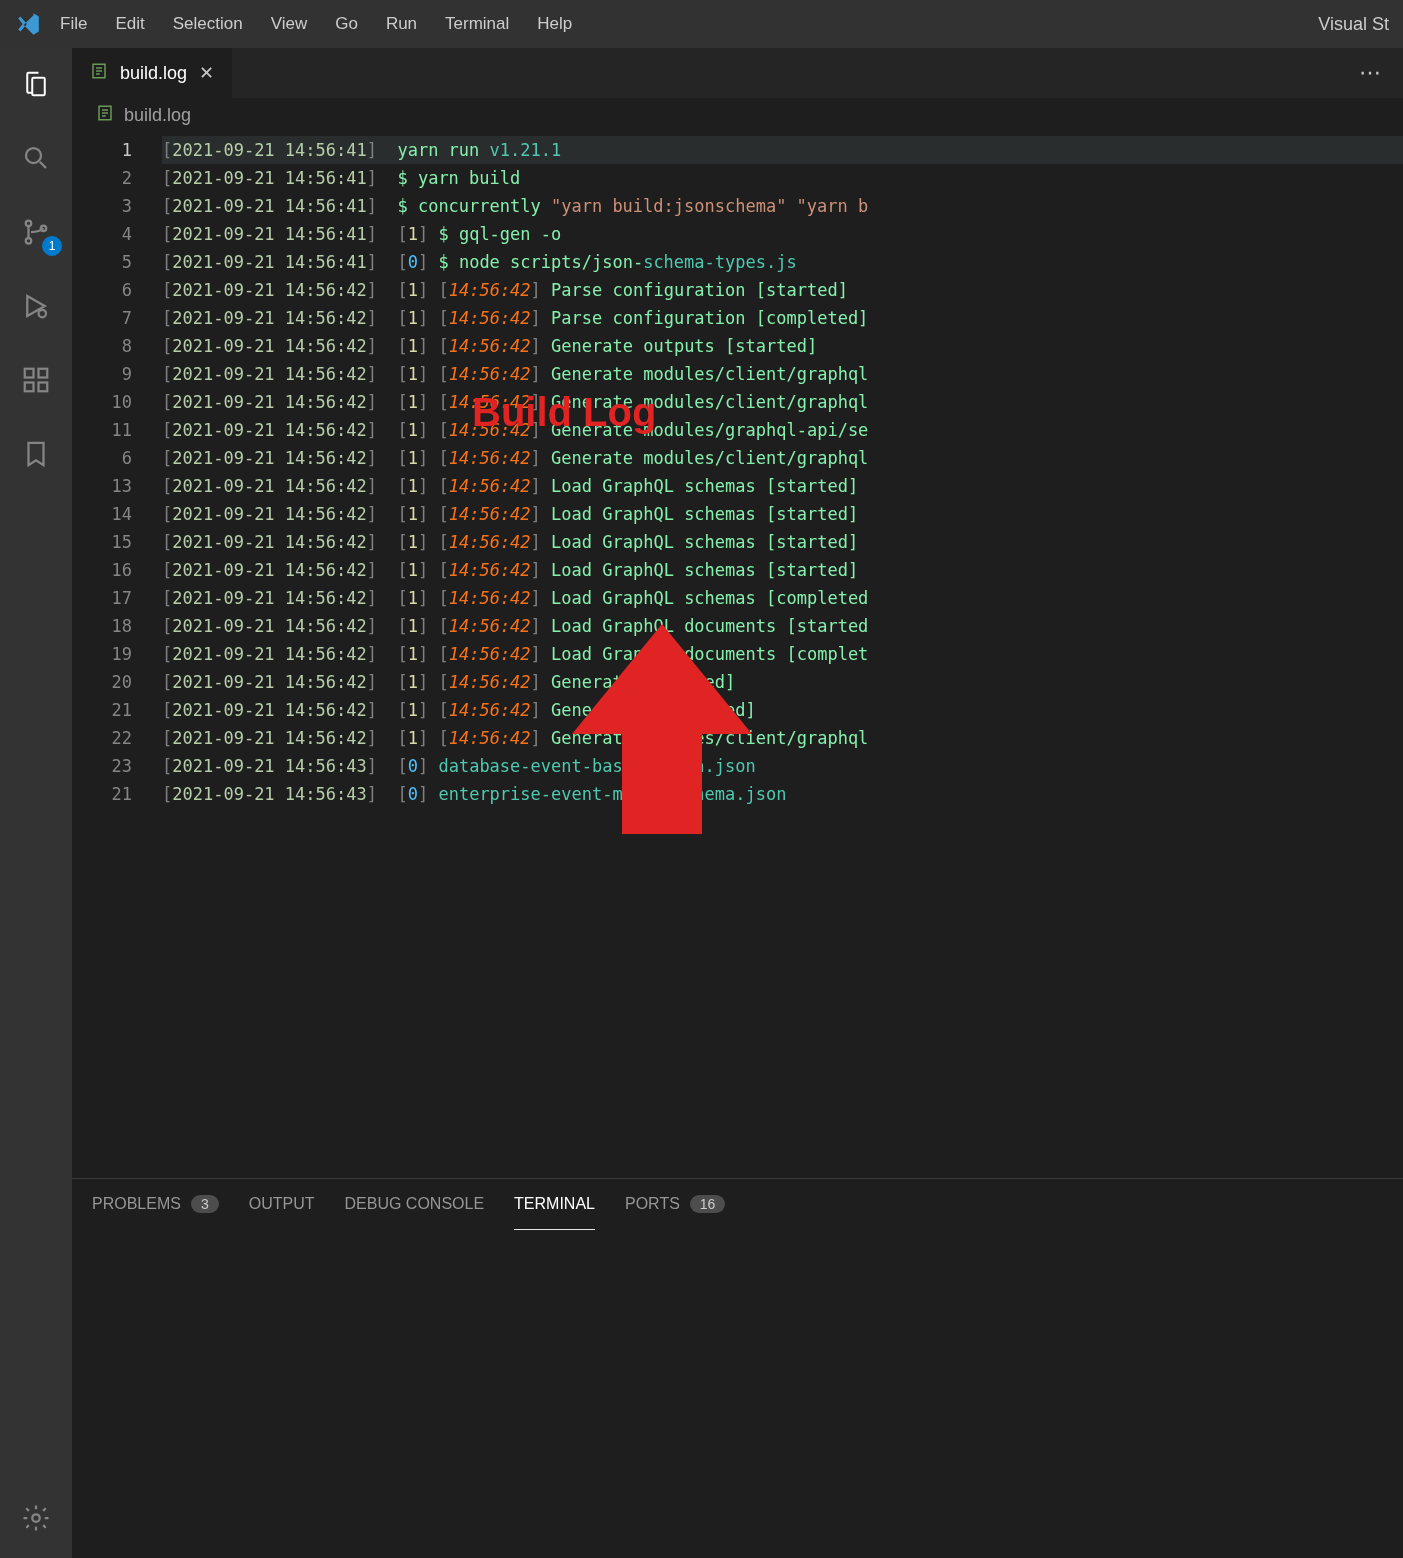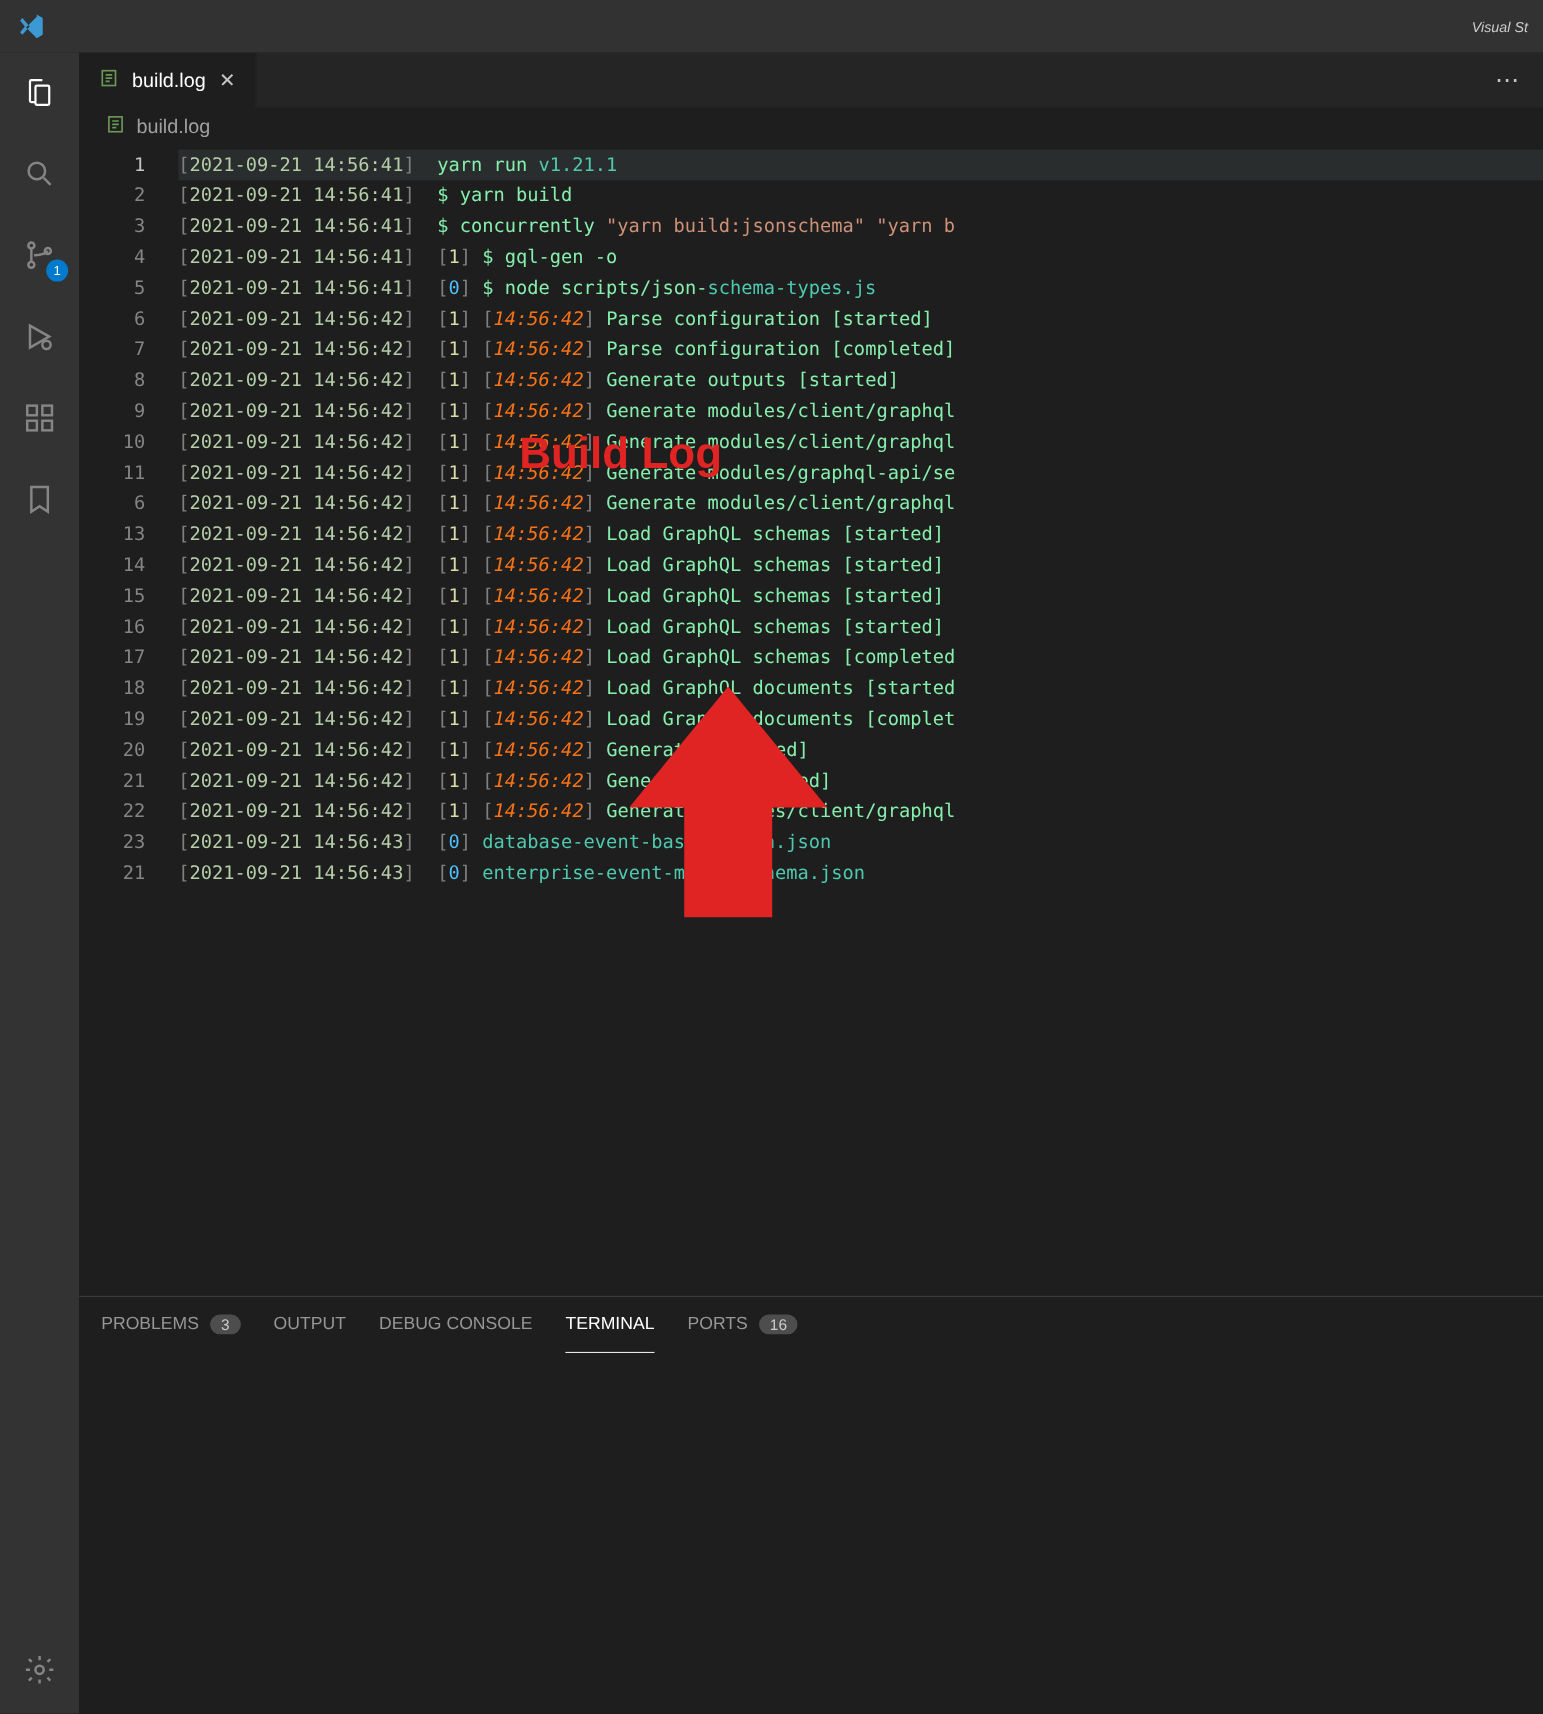--- a/index.html
+++ b/index.html
@@ -17,21 +17,21 @@
     background: #323233;
     display: flex;
     align-items: center;
     padding: 0 10px;
     font-size: 17px;
     color: #cccccc;
   }
   .titlebar .logo { width: 36px; display:flex; align-items:center; justify-content:center; }
   .titlebar .menu-item { padding: 0 14px; cursor: pointer; }
   .titlebar .spacer { flex: 1; }
-  .titlebar .title-right { color: #cccccc; font-size: 13px; padding-right: 4px; font-style: italic; }
+  .titlebar .title-right { color: #cccccc; font-size: 18px; padding-right: 4px; }
 
   .main {
     display: flex;
     height: calc(100% - 48px);
   }
   .activity-bar {
     width: 72px;
     background: #333333;
     display: flex;
     flex-direction: column;
@@ -178,20 +178,30 @@
 </style>
 </head>
 <body>
 
 <div class="titlebar">
   <div class="logo">
     <svg width="26" height="26" viewBox="0 0 24 24">
         <path fill="#3c99d4" d="M17 2l5 3v14l-5 3-9-9 9-9zM3 7l4 5-4 5 2 2 6-7-6-7-2 2z"></path>
       </svg>
   </div>
+  <div id="menu-items" style="display: flex;">
+      <span class="menu-item">File</span>
+      <span class="menu-item">Edit</span>
+      <span class="menu-item">Selection</span>
+      <span class="menu-item">View</span>
+      <span class="menu-item">Go</span>
+      <span class="menu-item">Run</span>
+      <span class="menu-item">Terminal</span>
+      <span class="menu-item">Help</span>
+    </div>
   <div class="spacer"></div>
   <div class="title-right">Visual St</div>
 </div>
 
 <div class="main">
 
   <div class="activity-bar">
     <div class="ab-item active">
       <svg width="30" height="30" viewBox="0 0 24 24" fill="none" stroke="currentColor" stroke-width="1.6">
           <path d="M14 3H6a1 1 0 0 0-1 1v14a1 1 0 0 0 1 1h3"></path>

